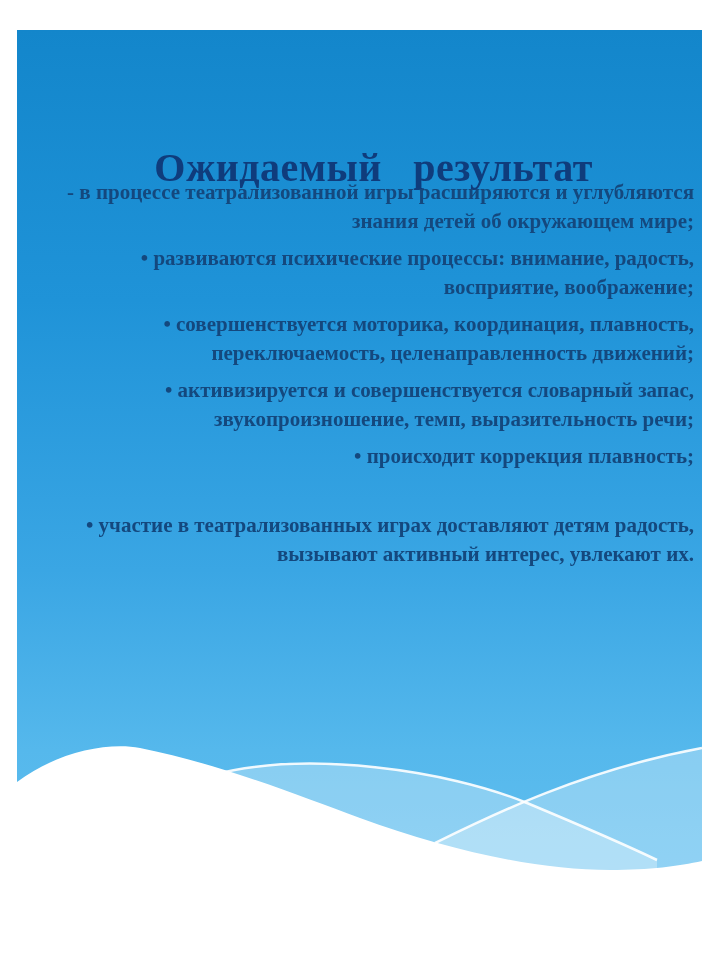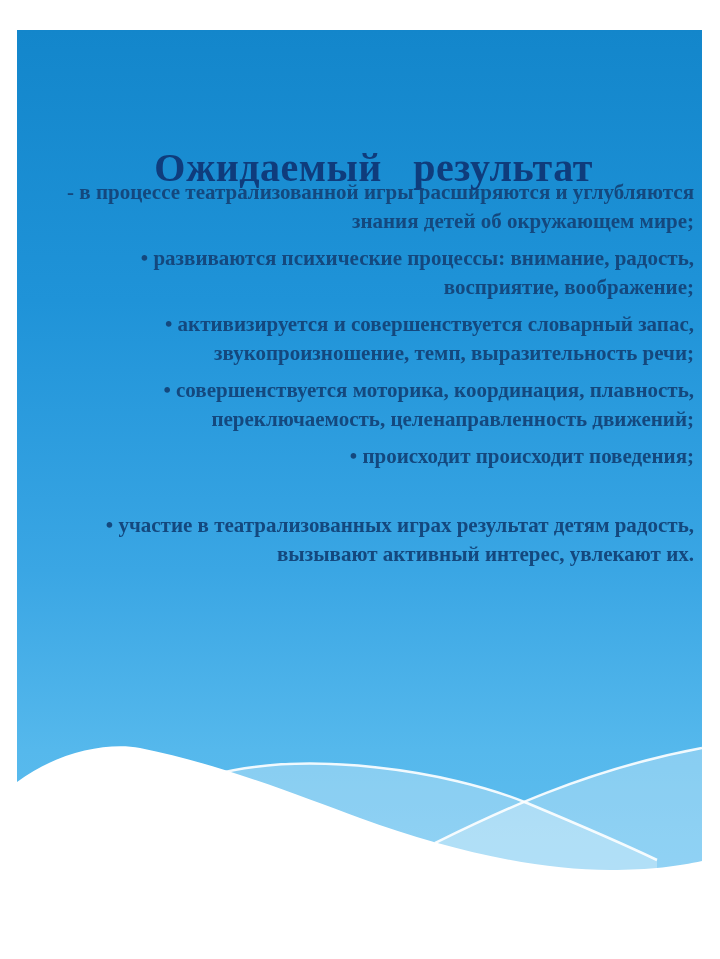--- a/index.html
+++ b/index.html
@@ -88,21 +88,21 @@
       <path d="M418,173 C475,145 566,100 685,78" fill="none" stroke="#ffffff" stroke-opacity="0.9" stroke-width="2.5"></path>
 
       <path d="M0,112 C40,82 90,72 123,78 C200,93 280,125 343,148 C430,180 520,200 593,200 C633,200 662,196 685,191 L685,260 L0,260 Z" fill="#ffffff"></path>
     </svg>
 
     <div class="slide-title">Ожидаемый   результат</div>
 
     <div class="slide-body">
         <p class="body-par">- в процессе театрализованной игры расширяются и углубляются знания детей об окружающем мире;</p>
         <p class="body-par">• развиваются психические процессы: внимание, радость, восприятие, воображение;</p>
+        <p class="body-par">• совершенствуется моторика, координация, плавность, переключаемость, целенаправленность движений;</p>
         <p class="body-par">• активизируется и совершенствуется словарный запас, звукопроизношение, темп, выразительность речи;</p>
-        <p class="body-par">• совершенствуется моторика, координация, плавность, переключаемость, целенаправленность движений;</p>
-        <p class="body-par">• происходит происходит поведения;</p>
+        <p class="body-par">• происходит коррекция плавность;</p>
         <p class="body-par"></p>
-        <p class="body-par">• участие в театрализованных играх результат детям радость, вызывают активный интерес, увлекают их.</p>
+        <p class="body-par">• участие в театрализованных играх доставляют детям радость, вызывают активный интерес, увлекают их.</p>
       </div>
 
   </div>
 </div>
 
 </body></html>

